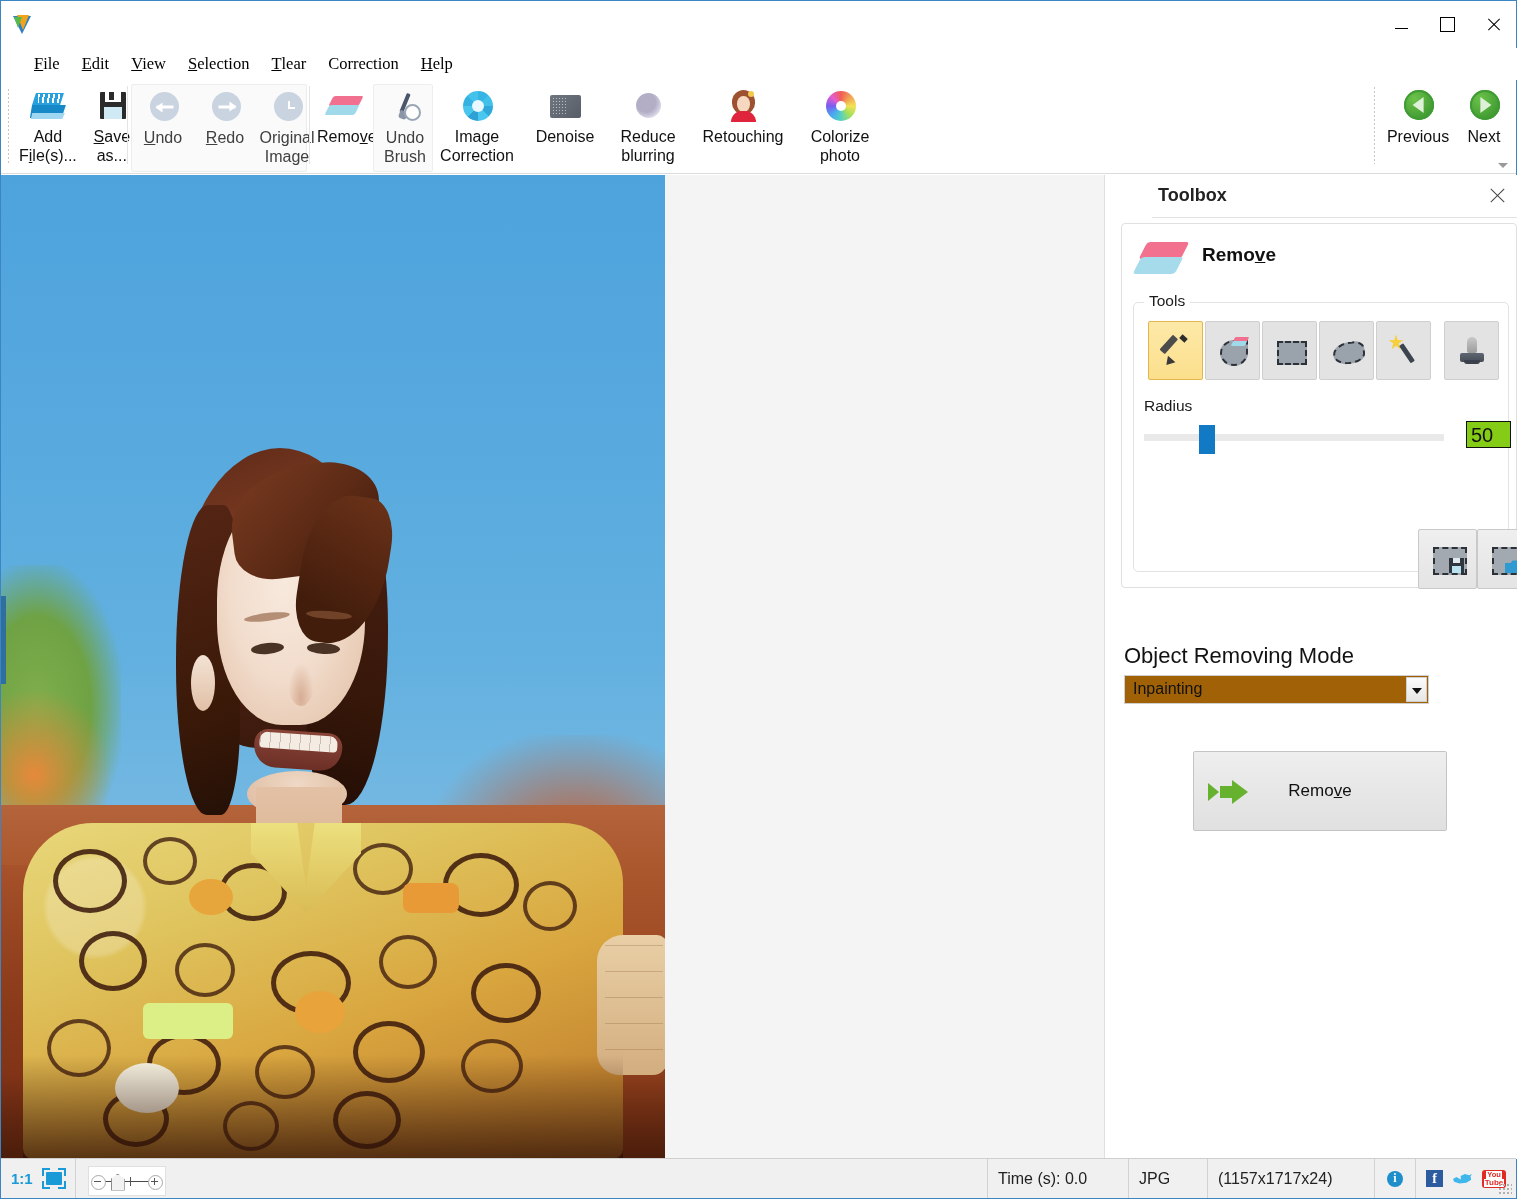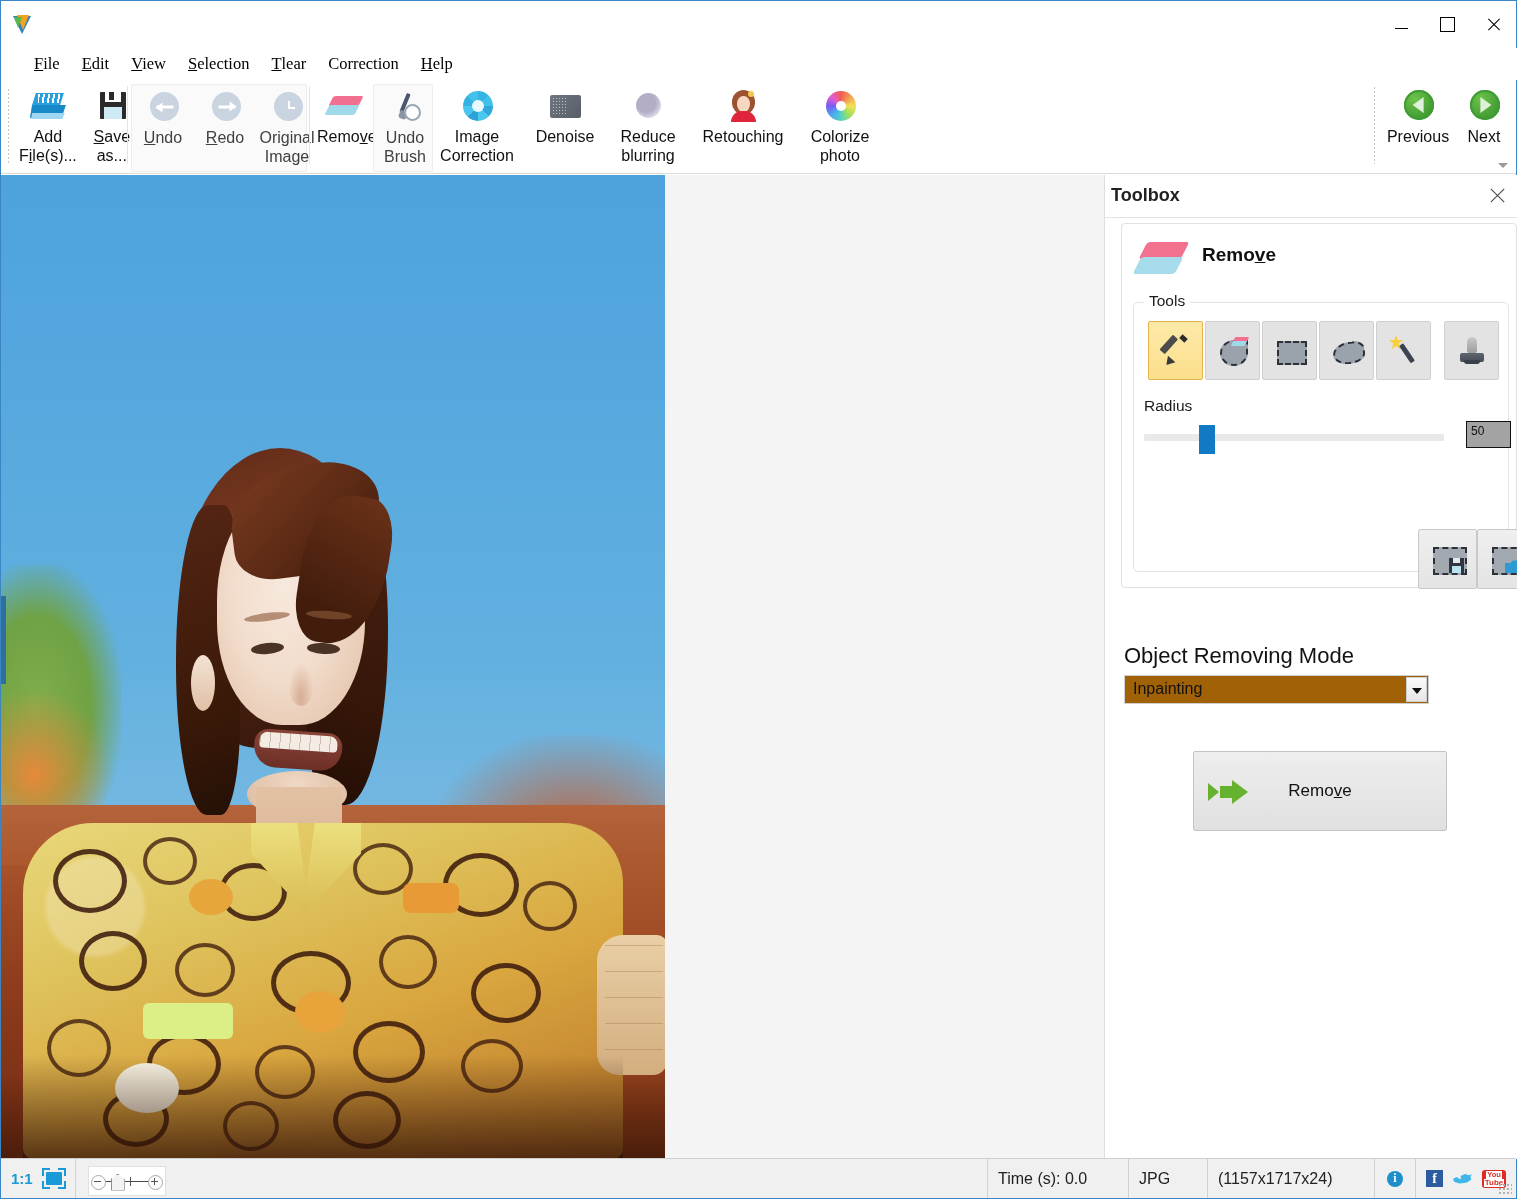--- a/index.html
+++ b/index.html
@@ -232,21 +232,21 @@
   .swirl2{position:absolute;border:4px solid rgba(62,28,14,.78);border-radius:50%;}
   .patch{position:absolute;border-radius:50%;}
   .shadowband{left:22px;top:880px;width:600px;height:104px;
     background:linear-gradient(180deg,rgba(60,24,10,0),rgba(45,16,6,.75));}
 
   
   .toolbox{
     position:absolute;left:1103px;top:174px;width:413px;height:984px;
     background:#fff;box-sizing:border-box;border-left:1px solid #dfdfdf;
   }
-  .tbx-head{position:relative;height:42px;border-bottom:1px solid #e3e3e3;}
+  .tbx-head{position:relative;height:42px;border-bottom:1px solid #e3e3e3;margin-left:47px;}
   .tbx-title{position:absolute;left:6px;top:10px;font-size:18px;font-weight:bold;color:#222;}
   .tbx-close{position:absolute;right:10px;top:11px;width:18px;height:18px;cursor:default;}
   .tbx-close:before,.tbx-close:after{content:"";position:absolute;left:-1px;top:9px;width:19px;height:1px;background:#444;}
   .tbx-close:before{transform:rotate(45deg);}
   .tbx-close:after{transform:rotate(-45deg);}
 
   .panel{
     position:absolute;left:16px;top:48px;width:396px;height:365px;
     border:1px solid #e0e0e0;border-radius:4px;background:#fff;box-sizing:border-box;
   }
@@ -294,21 +294,21 @@
   .ti-stamp .base{position:absolute;left:4px;top:18px;width:24px;height:9px;border-radius:2px;
     background:linear-gradient(180deg,#5e6672,#454c56);}
   .ti-stamp .foot{position:absolute;left:8px;top:25px;width:16px;height:4px;background:#3a414a;border-radius:0 0 3px 3px;}
 
   .radius-lbl{position:absolute;left:10px;top:94px;font-size:15.5px;color:#1b1b1b;}
   .slider-wrap{position:absolute;left:10px;top:122px;width:300px;height:24px;cursor:default;}
   .slider-track{position:absolute;left:0;top:9px;width:300px;height:7px;background:#e9e9e9;border-radius:1px;}
   .slider-thumb{position:absolute;left:55px;top:0;width:16px;height:29px;background:#1279c4;}
   .radius-box{
     position:absolute;left:332px;top:118px;width:45px;height:27px;border:1px solid #111;
-    background:#a3a3a3;font-size:12px;padding:2px 0 0 4px;box-sizing:border-box;color:#111;
+    background:#84cc16;font-size:20px;padding:2px 0 0 4px;box-sizing:border-box;color:#111;
   }
 
   .clear-btn{
     position:absolute;left:11px;top:226px;width:202px;height:58px;
     background:linear-gradient(180deg,#efefef,#e3e3e3);border:1px solid #c9c9c9;border-radius:2px;
     display:flex;align-items:center;justify-content:center;font-size:16.5px;color:#111;cursor:default;
   }
   .clear-btn u{text-decoration:underline;}
   .mini-btn{
     position:absolute;top:226px;width:57px;height:58px;

